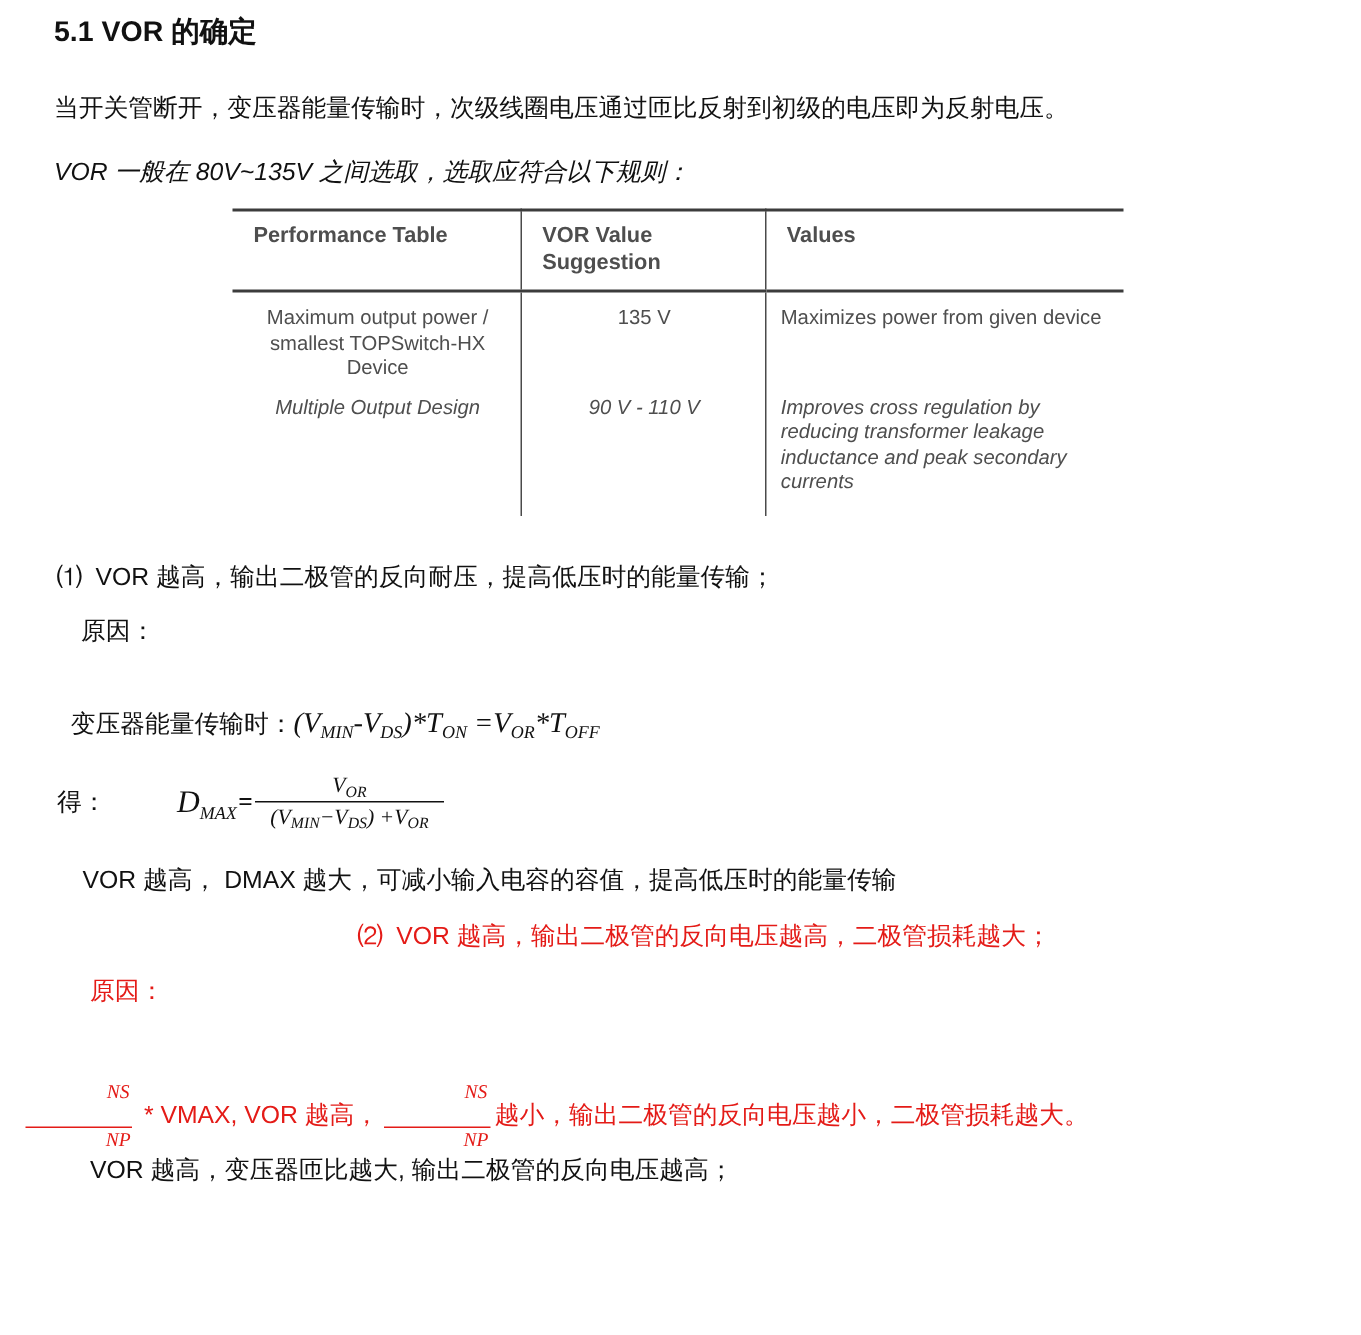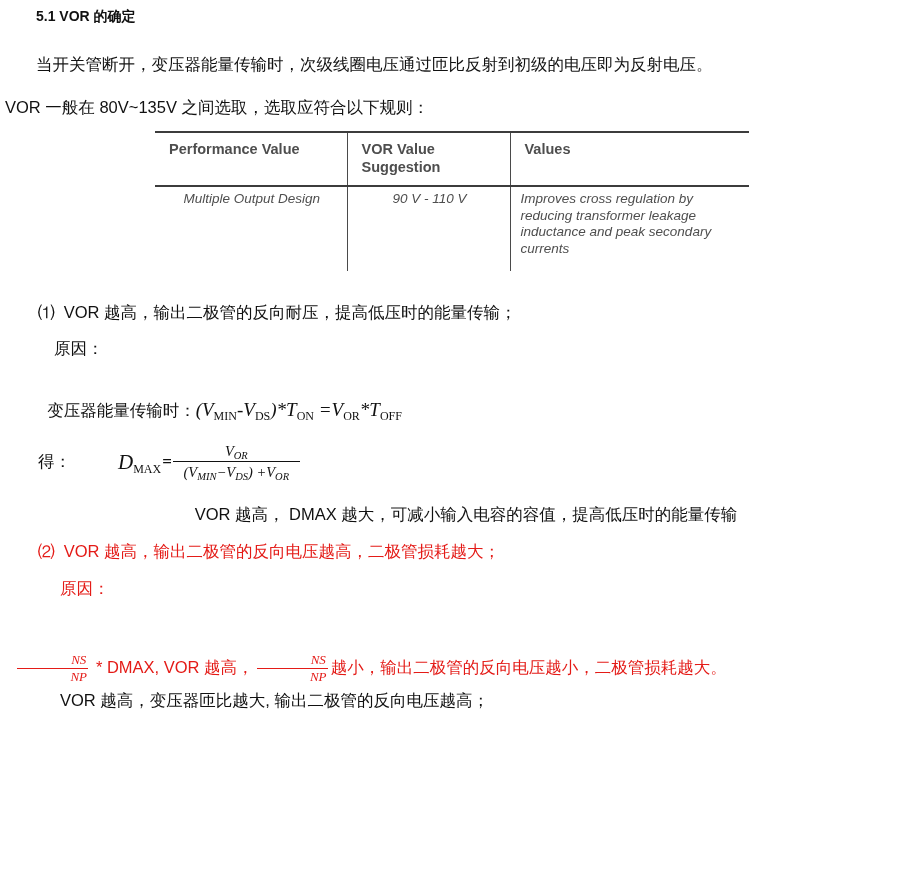--- a/index.html
+++ b/index.html
@@ -6,25 +6,25 @@
   html,body { background:#ffffff; }
   body {
     width:907px; height:890px;
     font-family:"Liberation Sans", sans-serif;
     color:#111111;
     padding:8px 6px 0 5px;
     overflow:hidden;
   }
   .para { font-size:16.5px; line-height:31px; white-space:pre-wrap; }
   .doc-heading {
-    font-size:14px; font-weight:bold; margin-left:31px; margin-top:0;
+    font-size:19px; font-weight:bold; margin-left:31px; margin-top:0;
     white-space:pre-wrap;
   }
   .p-intro { margin-top:23px; text-indent:31px; width:896px; }
-  .p-range { margin-top:15px; line-height:24px; }
+  .p-range { margin-top:15px; margin-left:31px; line-height:24px;font-style:italic; }
 
   
   .table-wrap {
     margin:12px 0 0 150px; width:594px;
     color:#4e4e4e;
     filter:blur(0.4px);
     font-family:"Liberation Sans", sans-serif;
   }
   table.ds { border-collapse:collapse; width:594px; border-top:2.5px solid #3c3c3c; }
   table.ds th, table.ds td { vertical-align:top; }
@@ -43,66 +43,71 @@
   tr.spacer td { padding-top:4px; padding-bottom:14px;font-style:italic; }
   .tbl-caption {
     margin-top:9px; font-style:italic; font-size:11.5px; color:#595959;
     white-space:pre;
   }
 
   
   .item-line  { margin-left:33px; margin-top:26px; }
   .reason     { margin-left:49px; margin-top:8px; line-height:24px; }
   .law-line   { margin-left:33px; margin-top:9px; line-height:27px; }
-  .concl-line { margin-left:26px; margin-top:15px; line-height:24px;text-align:center; }
+  .concl-line { margin-left:50px; margin-top:15px; line-height:24px; }
   .red { color:#e41b17; }
-  .item2-line { margin-top:10px; }
+  .item2-line { margin-top:10px;text-align:center; }
   .reason2 { margin-left:55px; margin-top:9px; }
   .redformula { margin-top:9px; text-indent:52px; width:896px; line-height:39px; }
   .blackline { margin-left:55px; margin-top:1px; line-height:24px; }
 
   
   .fvar { font-family:"Liberation Serif", serif; font-style:italic; font-size:19px; }
   sub.fsub {
-    font-family:"Liberation Serif", serif; 
+    font-family:"Liberation Serif", serif; font-style:italic;
     font-size:12px; line-height:0; vertical-align:-4px;margin-top:14px;
   }
   .dmax-row { margin-left:33px; margin-top:13px; display:flex; align-items:center; height:50px; }
   .dmax-lead { font-size:16.5px; }
   .dmax-body { margin-left:47px; display:flex; align-items:center; }
   .dmax-d { font-family:"Liberation Serif", serif; font-style:italic; font-size:21px; }
   .dmax-eq { font-family:"Liberation Serif", serif; font-size:17px; font-weight:bold; margin:0 1px; }
   .bigfrac { display:inline-flex; flex-direction:column; align-items:center;
              font-family:"Liberation Serif", serif; font-style:italic; }
   .bigfrac .num { font-size:14.5px; border-bottom:1.3px solid #111; padding:0 52px 1px 52px; line-height:17px; }
   .bigfrac .den { font-size:14.5px; padding-top:2px; line-height:17px; }
   .bigfrac sub.fsub { font-size:10.5px; vertical-align:-3px; }
   .sfrac { display:inline-flex; flex-direction:column; align-items:center;
            vertical-align:middle; margin:0 3px;
            font-family:"Liberation Serif", serif; font-style:italic; }
-  .sfrac .num { font-size:13px; line-height:14px; border-bottom:1.2px solid currentColor; padding:0 2px 1px 2px; }
+  .sfrac .num { font-size:13px; line-height:14px; border-bottom:1.2px solid currentColor; padding:0 2px 16px 2px; }
   .sfrac .den { font-size:13px; line-height:14px; padding-top:1px; }
 </style>
 </head>
 <body>
 
 <div class="doc-heading">5.1 VOR 的确定</div>
 
 <div class="para p-intro">当开关管断开，变压器能量传输时，次级线圈电压通过匝比反射到初级的电压即为反射电压。</div>
 
 <div class="para p-range">VOR 一般在 80V~135V 之间选取，选取应符合以下规则：</div>
 
 <div class="table-wrap">
   <table class="ds">
     <tbody>
         <tr>
-      <th class="col1">Performance Value</th>
+      <th class="col1">Performance Table</th>
       <th class="col2 vline">VOR Value
 Suggestion</th>
       <th class="col3 vline">Values</th>
+    </tr>
+    <tr>
+      <td class="c-center">Maximum output power / smallest TOPSwitch-HX Device</td>
+      <td class="c-center vline">135 V</td>
+      <td class="c-left vline">Maximizes power from given device</td>
     </tr>
     <tr class="spacer">
       <td class="c-center">Multiple Output Design</td>
       <td class="c-center vline">90 V - 110 V</td>
       <td class="c-left vline">Improves cross regulation by reducing transformer leakage inductance and peak secondary currents</td>
     </tr>
   </tbody>
     </table>
 </div>
 
@@ -125,16 +130,16 @@
       </span>
   </span>
 </div>
 
 <div class="para concl-line">VOR 越高， DMAX 越大，可减小输入电容的容值，提高低压时的能量传输</div>
 
 <div class="para item-line item2-line red">⑵  VOR 越高，输出二极管的反向电压越高，二极管损耗越大；</div>
 <div class="para reason reason2 red">原因：</div>
 
 <div class="para redformula red">
-  <span class="sfrac"><span class="num">NS</span><span class="den">NP</span></span><span> * DMAX, VOR 越高，</span><span class="sfrac"><span class="num">NS</span><span class="den">NP</span></span><span>越小，输出二极管的反向电压越小，二极管损耗越大。</span>
+  <span class="sfrac"><span class="num">NS</span><span class="den">NP</span></span><span> * VMAX, VOR 越高，</span><span class="sfrac"><span class="num">NS</span><span class="den">NP</span></span><span>越小，输出二极管的反向电压越小，二极管损耗越大。</span>
 </div>
 
 <div class="para blackline">VOR 越高，变压器匝比越大, 输出二极管的反向电压越高；</div>
 
 </body></html>

